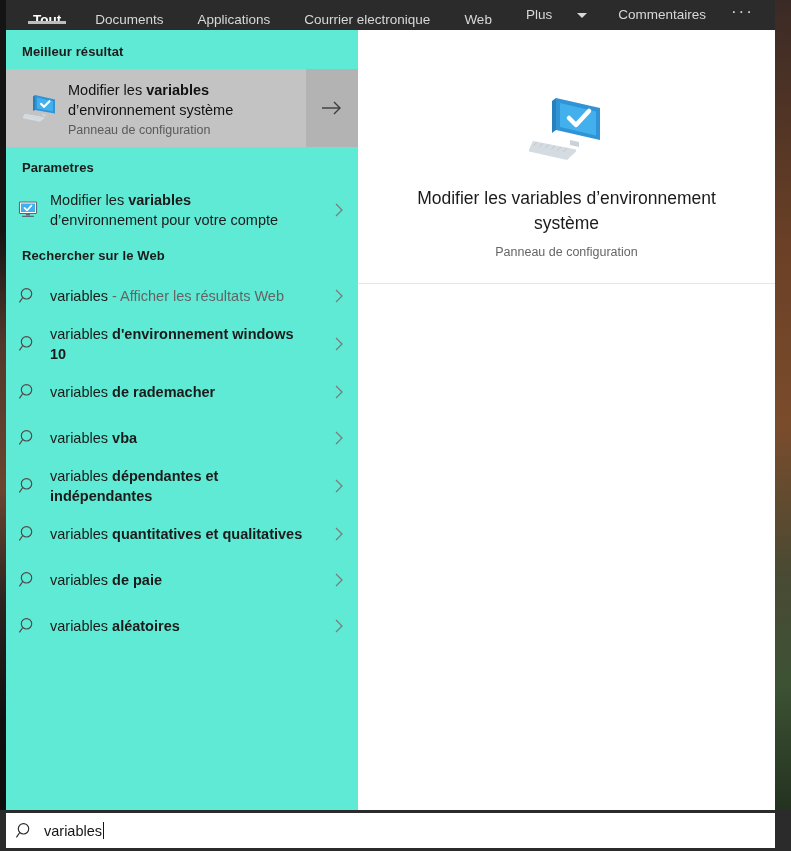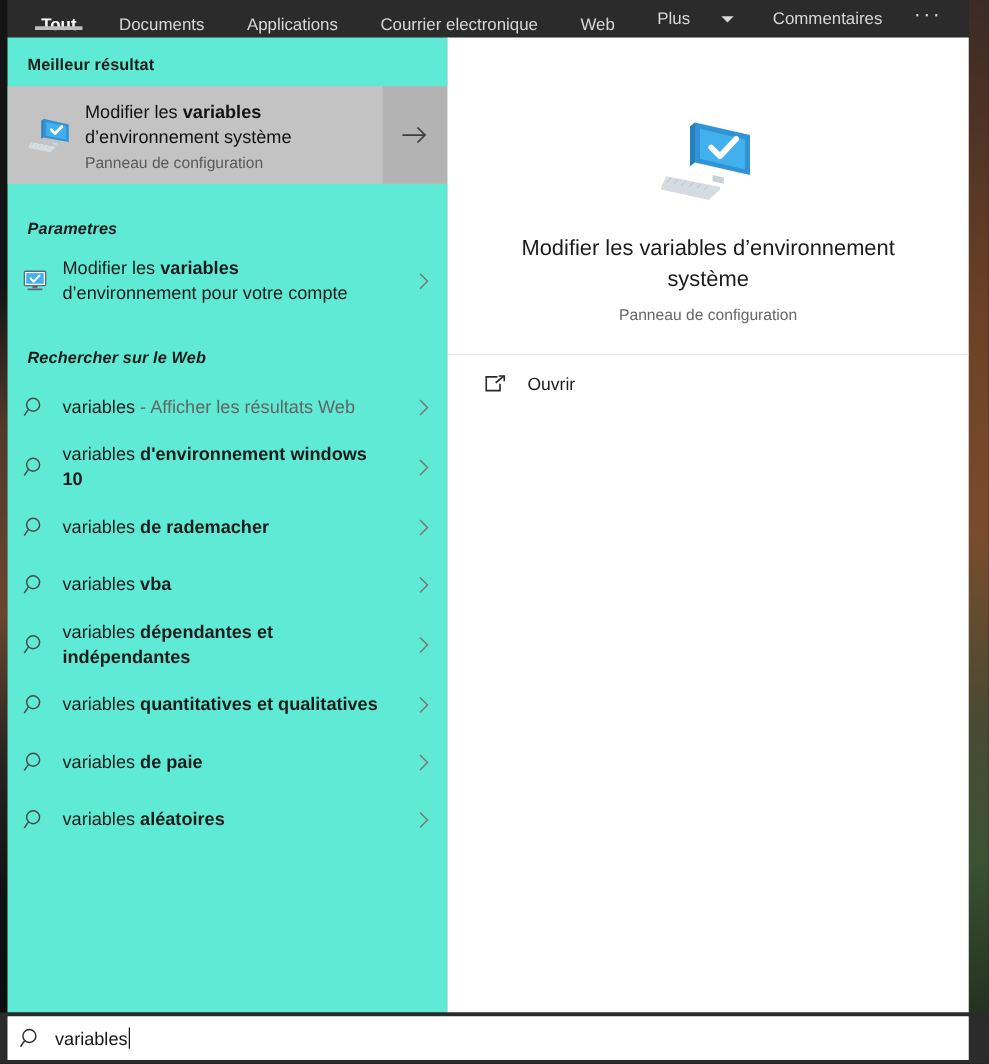--- a/index.html
+++ b/index.html
@@ -133,21 +133,21 @@
   }
 
   
   .section-title {
     font-size: 13px;
     font-weight: bold;
     color: #1b1b1b;
     padding: 14px 0 10px 16px;
     letter-spacing: 0.1px;
   }
-  .section-title.tight { padding-top: 28px; font-style: italic; }
+  .section-title.tight { padding-top: 13px; }
 
   
   .best-row {
     position: relative;
     height: 78px;
     background: #c3c3c3;
     display: flex;
     align-items: center;
     cursor: default;
   }
@@ -561,30 +561,20 @@
             <line x1="23" y1="52.7" x2="19.2" y2="56.2"></line>
             <line x1="29" y1="53.9" x2="25.2" y2="57.4"></line>
             <line x1="35" y1="55.1" x2="31.2" y2="58.6"></line>
             <line x1="41" y1="56.3" x2="37.2" y2="59.8"></line>
           </g>
         </svg>
       </div>
       <div class="preview-title">Modifier les variables d’environnement système</div>
       <div class="preview-sub">Panneau de configuration</div>
       <div class="preview-divider"></div>
-      <div class="open-row">
-        <div class="open-icon">
-          <svg width="17" height="15" viewBox="0 0 17 15">
-            <polyline points="10,1.5 1,1.5 1,12.5 12,12.5 12,7" fill="none" stroke="#2b2b2b" stroke-width="1.3"></polyline>
-            <line x1="8.5" y1="6.2" x2="15.2" y2="0.8" stroke="#2b2b2b" stroke-width="1.3"></line>
-            <polyline points="11,0.8 15.4,0.8 15.4,5" fill="none" stroke="#2b2b2b" stroke-width="1.3"></polyline>
-          </svg>
-        </div>
-        <div class="open-label">Ouvrir</div>
-      </div>
     </div>
   </div>
 
   <div class="search-strip"></div>
   <div class="search-box">
     <div class="search-mag">
       <svg class="mag" width="20" height="20" viewBox="0 0 20 20">
           <circle cx="8.5" cy="7.8" r="5.2" fill="none" stroke="#2b2b2b" stroke-width="1.15"></circle>
           <line x1="4.6" y1="11.7" x2="1.4" y2="16.4" stroke="#2b2b2b" stroke-width="1.15"></line>
         </svg>

